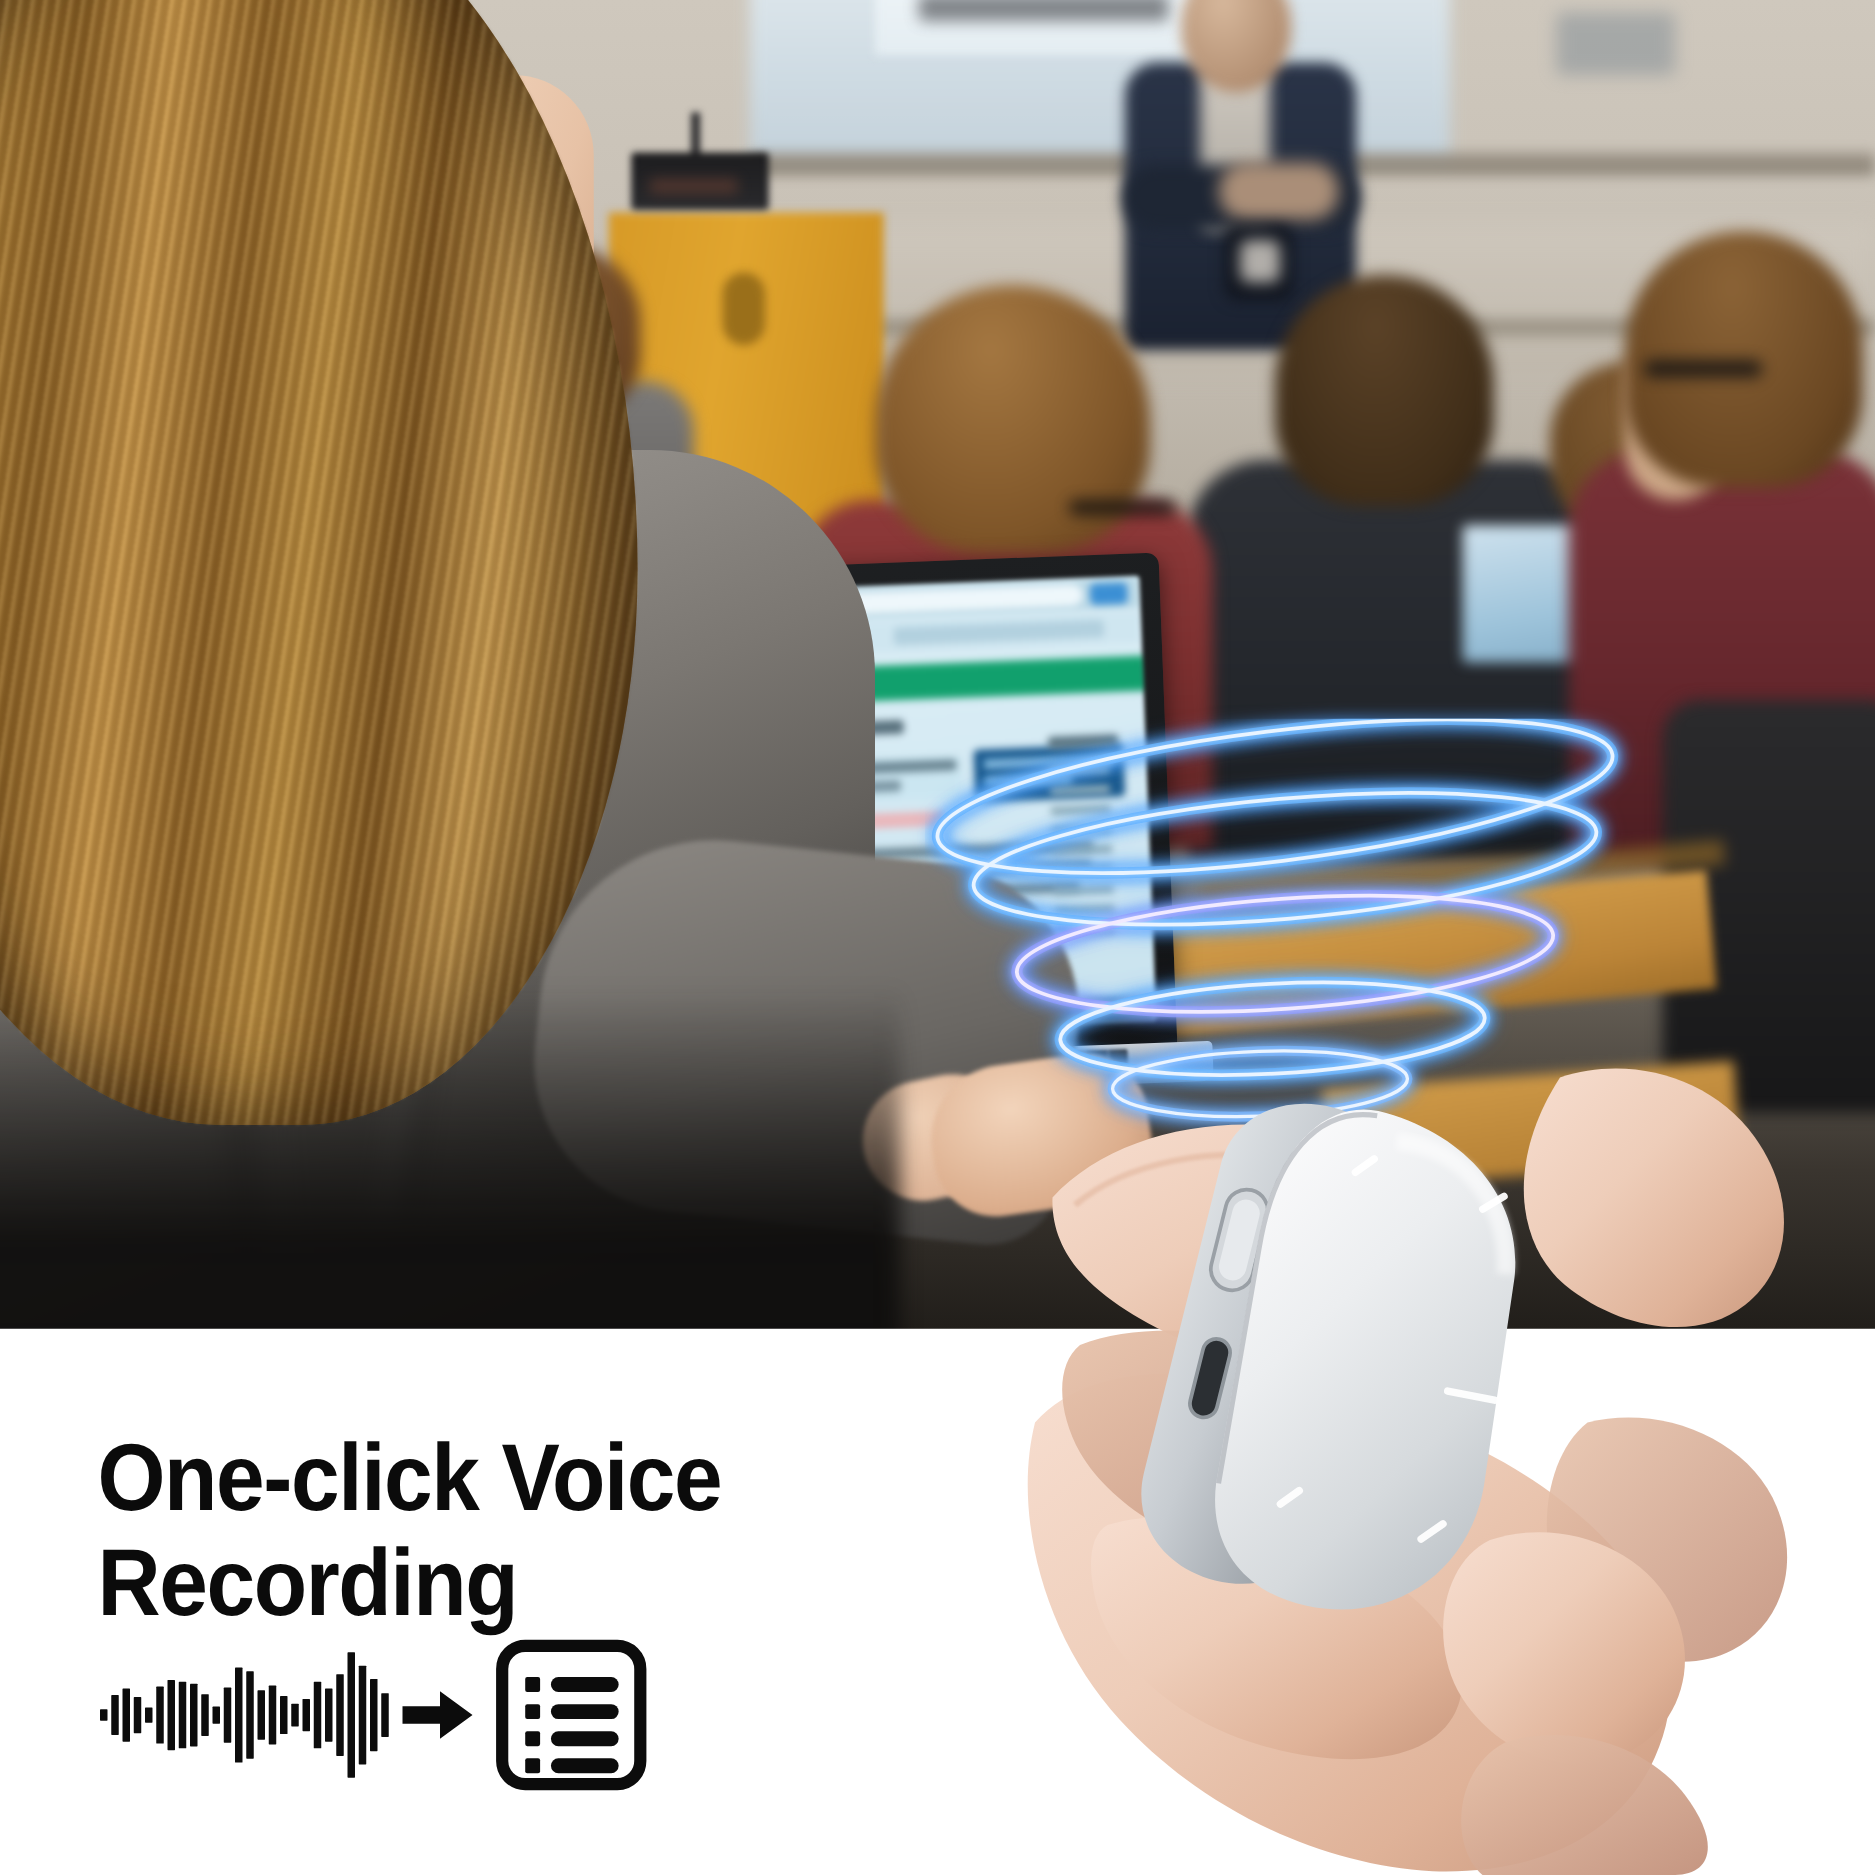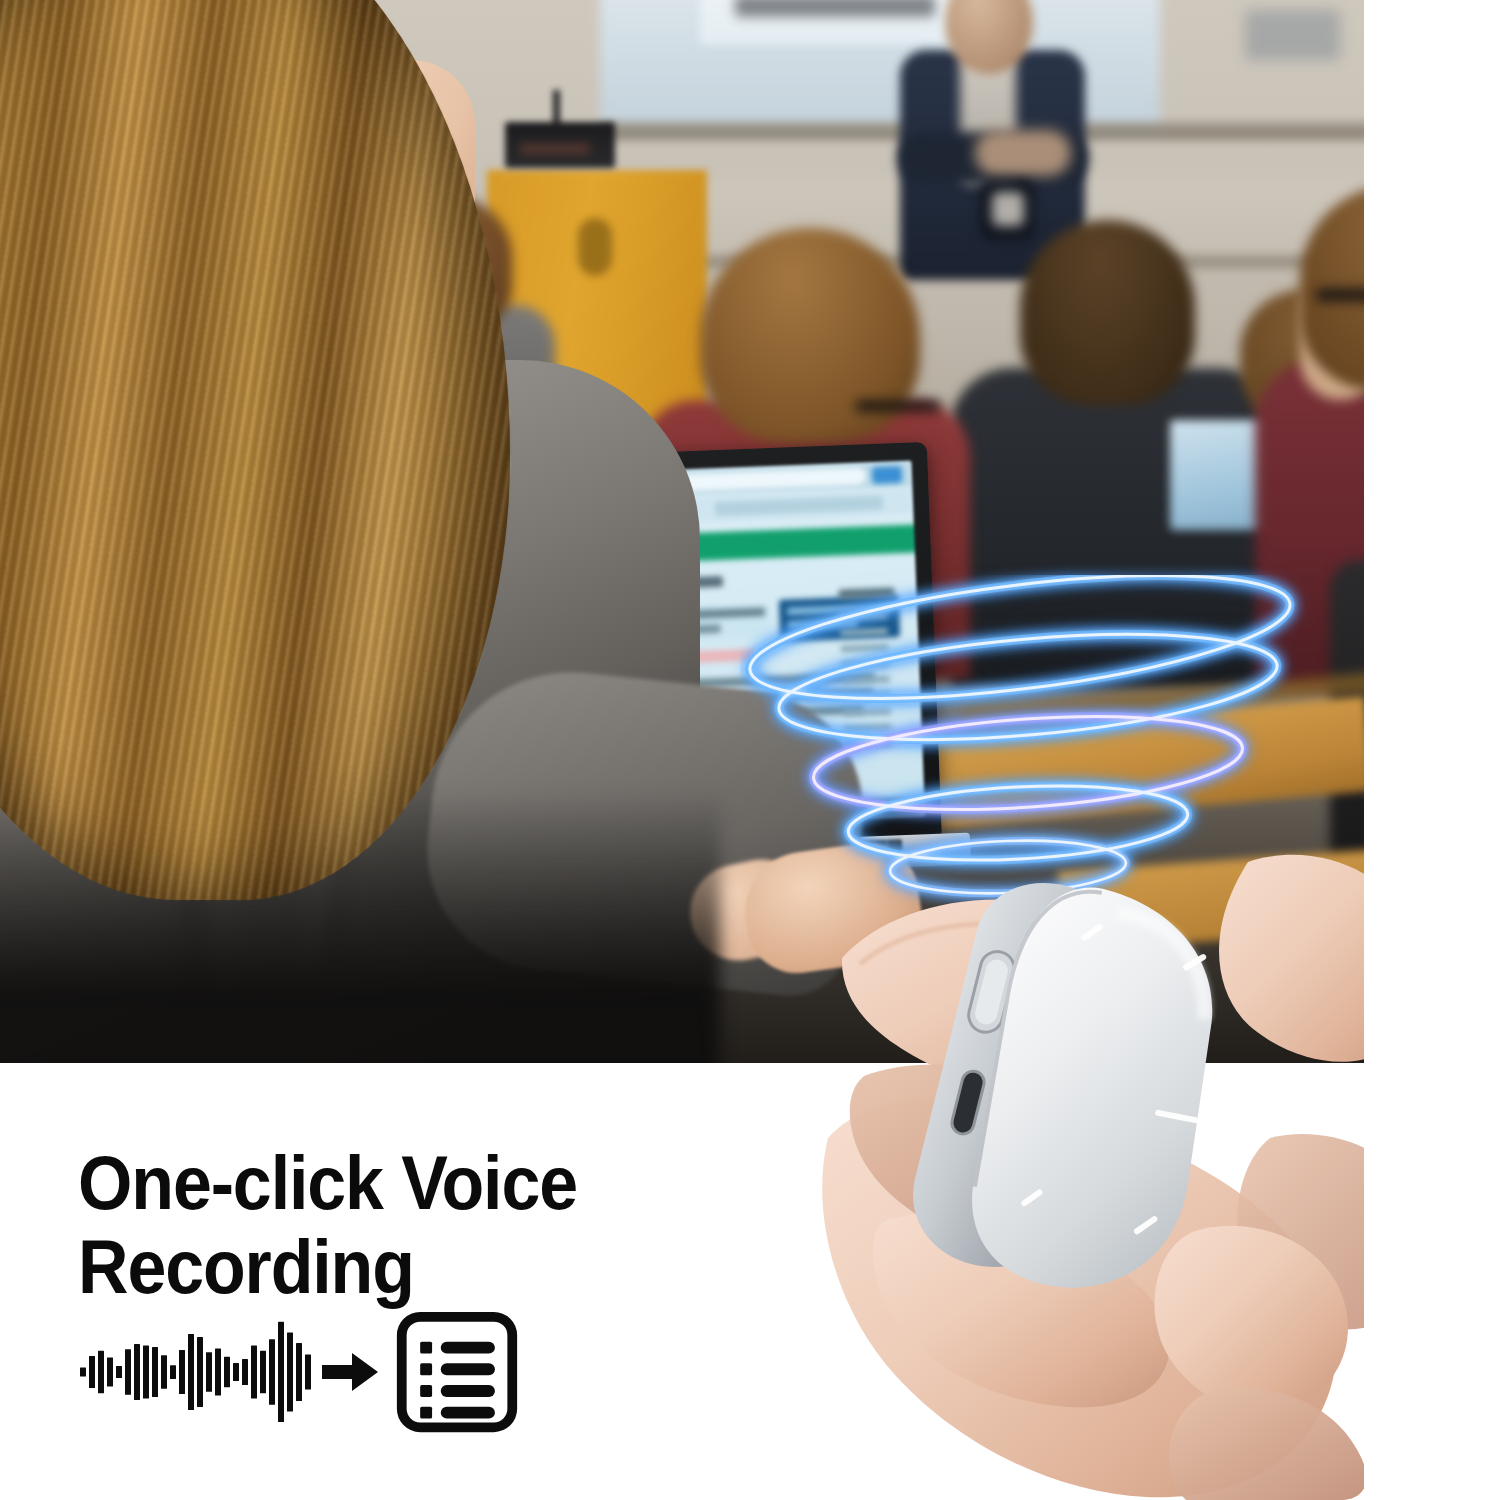--- a/index.html
+++ b/index.html
@@ -3,21 +3,21 @@
 <meta charset="utf-8">
 <title>One-click Voice Recording</title>
 <style>
   html,body{margin:0;padding:0;background:#fff;}
   body{
     font-family:"Liberation Sans", sans-serif;
     -webkit-font-smoothing:antialiased;
   }
   #stage{
     position:relative;
-    width:1364px;height:1500px;
+    width:1500px;height:1500px;
     overflow:hidden;
     background:#ffffff;
   }
 
   
   #photo{
     position:absolute;left:0;top:0;width:1500px;height:1064px;
     overflow:hidden;
     background:#b9b1a6;
   }

